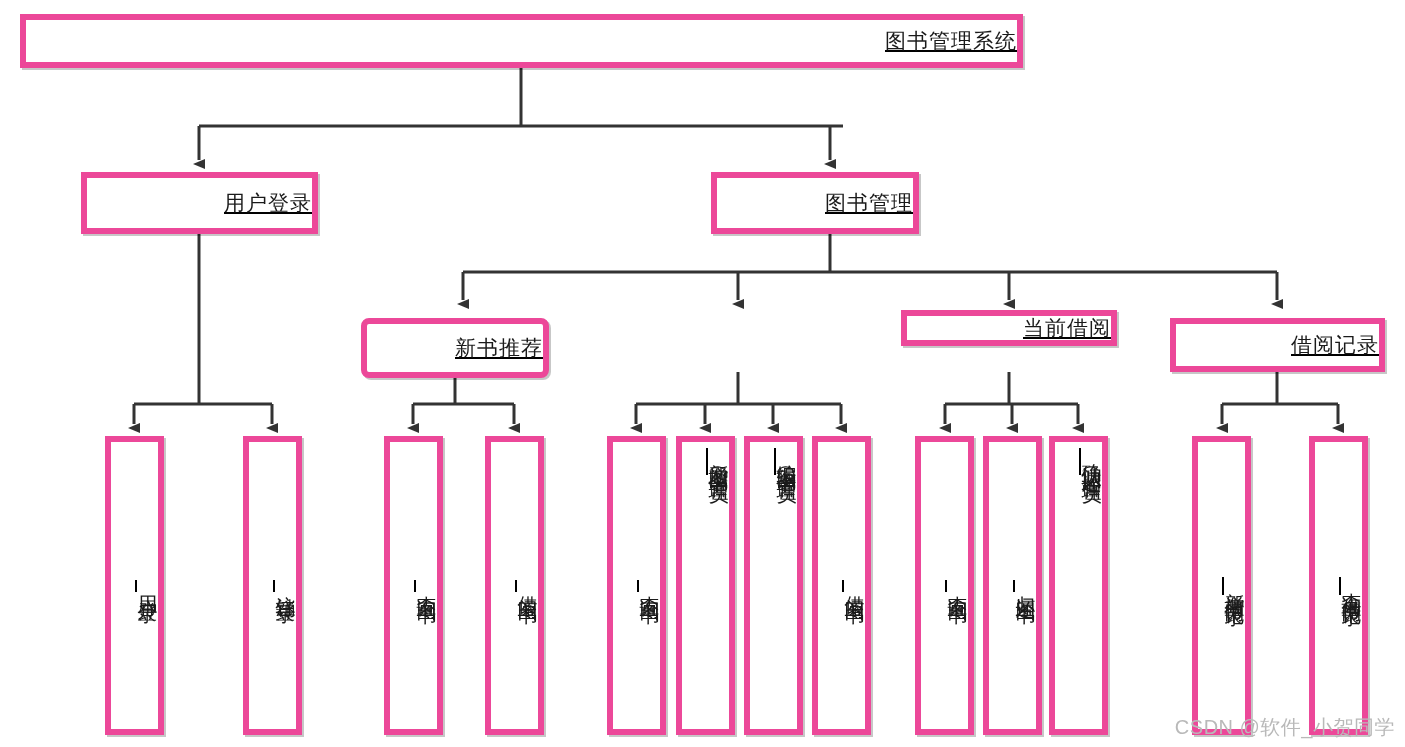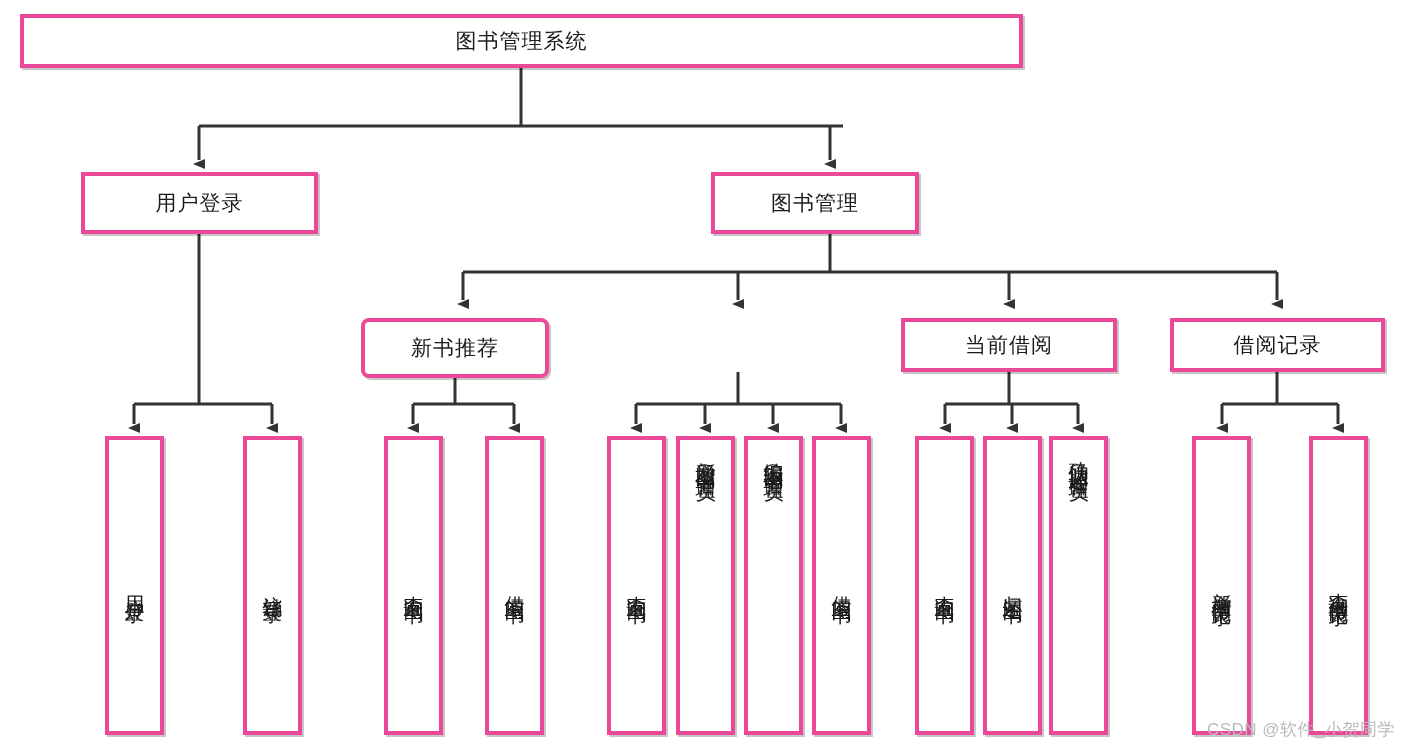--- a/index.html
+++ b/index.html
@@ -8,26 +8,27 @@
     font-family:"Liberation Sans","DejaVu Sans",sans-serif;
     overflow:hidden;
     position:relative;
   }
   #diagram-root{position:absolute;left:0;top:0;width:1405px;height:747px;}
   svg#tree{position:absolute;left:0;top:0;width:1405px;height:747px;}
 
   .node-box{
     position:absolute;
     background:#ffffff;
-    border:4px solid #ec4899;
+    border:6px solid #ec4899;
     box-sizing:border-box;
     box-shadow:2px 2px 0 0 rgba(0,0,0,0.22);
     display:flex;
     align-items:center;
-    justify-content:center;
+    justify-content:flex-end;
+    text-decoration:underline;
   }
   .node-label{
     color:#1a1a1a;
     font-size:21px;
     line-height:1.25;
     letter-spacing:1px;
     white-space:nowrap;
     user-select:none;
   }
   .leaf-box .node-label{
@@ -42,21 +43,21 @@
   .leaf-box{
     align-items:flex-start;
     padding-top:6px;
   }
   .leaf-box.short{align-items:center;padding-top:0;}
 
   #watermark{
     position:absolute;
     right:10px;
     bottom:6px;
-    font-size:17px;
+    font-size:20px;
     color:#b9b9b9;
     letter-spacing:0.5px;
     user-select:none;
     white-space:nowrap;
   }
 </style>
 </head>
 <body>
 
 <div id="diagram-root">
@@ -118,21 +119,21 @@
   <div class="node-box" style="left:81px;top:172px;width:237px;height:62px;">
     <span class="node-label">用户登录</span>
   </div>
   <div class="node-box" style="left:711px;top:172px;width:208px;height:62px;">
     <span class="node-label">图书管理</span>
   </div>
 
   <div class="node-box" style="left:361px;top:318px;width:188px;height:60px;border-radius:8px;">
     <span class="node-label">新书推荐</span>
   </div>
-  <div class="node-box" style="left:901px;top:318px;width:216px;height:54px;">
+  <div class="node-box" style="left:901px;top:310px;width:216px;height:36px;">
     <span class="node-label">当前借阅</span>
   </div>
   <div class="node-box" style="left:1170px;top:318px;width:215px;height:54px;">
     <span class="node-label">借阅记录</span>
   </div>
 
   <div class="node-box leaf-box short" style="left:105px;top:436px;width:59px;height:299px;">
     <span class="node-label">用户登录</span>
   </div>
   <div class="node-box leaf-box short" style="left:243px;top:436px;width:59px;height:299px;">

